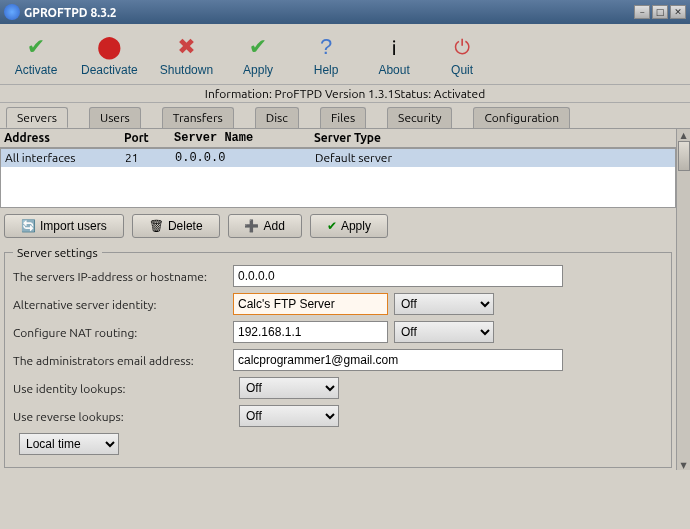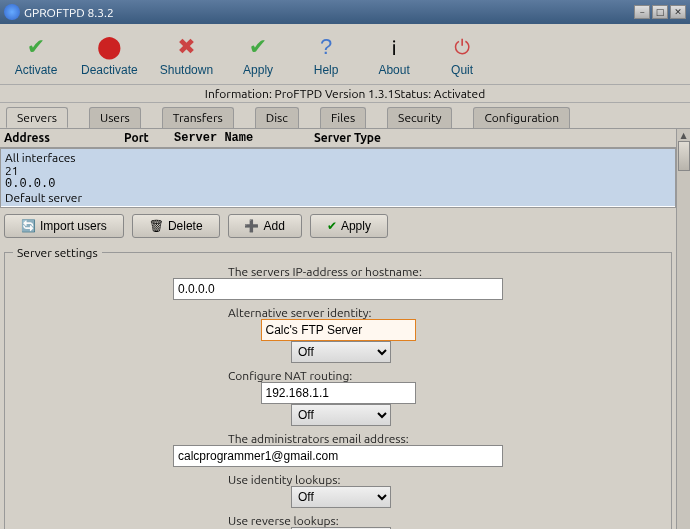--- a/index.html
+++ b/index.html
@@ -28,21 +28,21 @@
       gap: 4px;
     }
     .title-bar-icon {
       width: 16px;
       height: 16px;
       background: radial-gradient(circle, #6af, #36c);
       border-radius: 50%;
     }
     .title-bar-title {
       font-size: 12px;
-      font-weight: normal;
+      font-weight: bold;
       color: white;
     }
     .title-bar-controls {
       display: flex;
       gap: 2px;
     }
     .title-btn {
       width: 16px;
       height: 14px;
       border: 1px solid #888;
@@ -141,21 +141,20 @@
       background: white;
       border: 1px solid #999;
       height: 60px;
       overflow-y: auto;
     }
     .table-row {
       display: flex;
       padding: 2px 4px;
       font-size: 12px;
       cursor: pointer;
-      flex-direction: column;
     }
     .table-row.selected {
       background: #c5d5e8;
     }
 
     
     .action-buttons {
       display: flex;
       gap: 8px;
       padding: 6px 4px;
@@ -168,21 +167,20 @@
       font-size: 12px;
       display: flex;
       align-items: center;
       gap: 4px;
       border-radius: 3px;
     }
     .settings-row {
       display: flex;
       align-items: center;
       margin-bottom: 6px;
-      flex-direction: column;
     }
     .settings-label {
       width: 220px;
       font-size: 12px;
       color: #222;
     }
     .settings-input {
       border: 1px solid #888;
       background: white;
       padding: 2px 4px;

